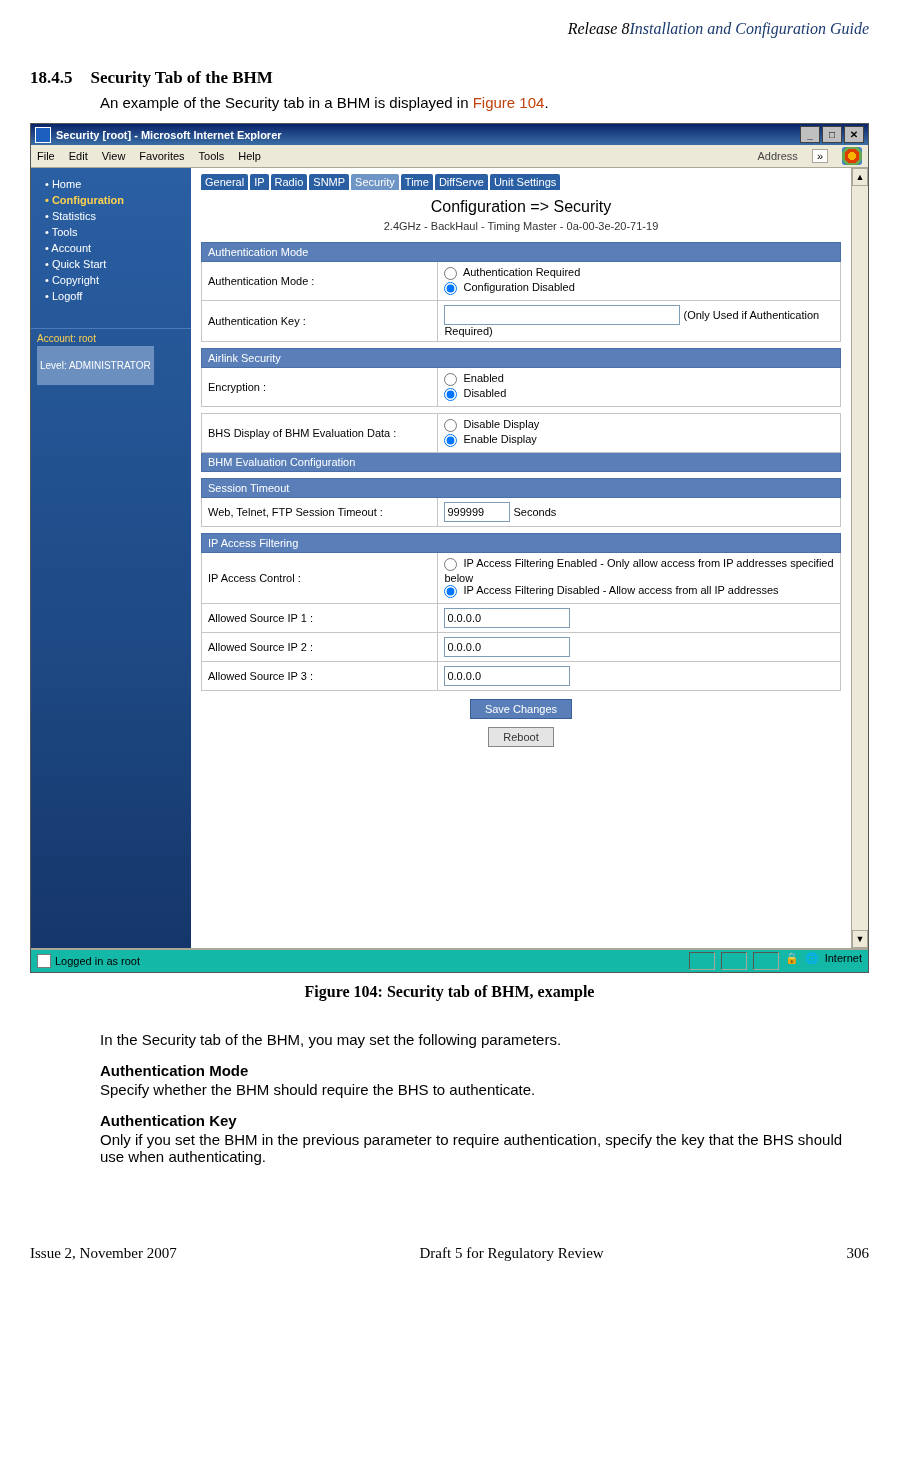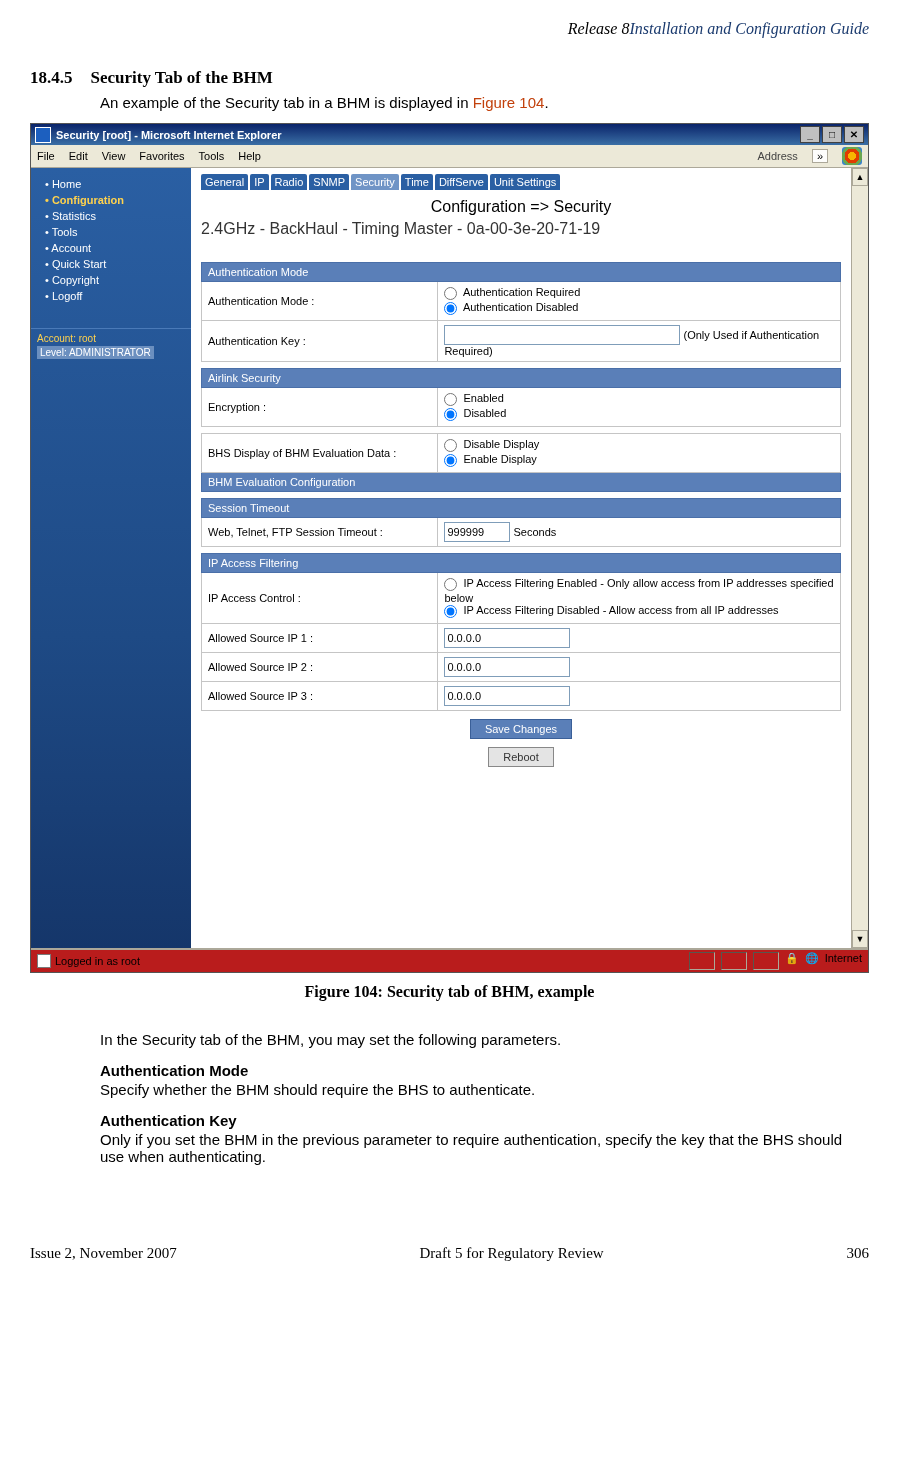--- a/index.html
+++ b/index.html
@@ -124,21 +124,21 @@
   .sidebar li::before { content: "• "; }
   .sidebar li.sel { color: #ffd24d; font-weight: bold; }
   .account-box {
     margin-top: 24px;
     padding: 4px 6px;
     font-size: 10px;
     color: #ffd24d;
     border-top: 1px solid #4a7ab8;
   }
   .account-box .lvl {
-    background:#6b8fbf; color:#fff; padding:1px 3px; display:inline-block; margin-top:2px;
+    background:#6b8fbf; color:#fff; padding:14px 3px; display:inline-block; margin-top:2px;
   }
 
   .main {
     flex: 1;
     padding: 6px 10px 18px 10px;
     position: relative;
   }
   .right-scroll {
     width: 16px;
     background: #ece9d8;
@@ -161,23 +161,24 @@
   }
   .tab.sel { background: #6f94c6; }
 
   .page-title {
     text-align: center;
     font-size: 16px;
     font-family: Arial, sans-serif;
     margin: 6px 0 4px 0;
   }
   .page-sub {
-    font-size: 16px;
+    text-align: center;
+    font-size: 11px;
     color: #333;
-    margin-bottom: 24px;
+    margin-bottom: 10px;
   }
 
   table.panel {
     width: 100%;
     border-collapse: collapse;
     margin-bottom: 6px;
     font-size: 11px;
   }
   table.panel th {
     background: #5a7fb8;
@@ -209,21 +210,21 @@
     font-size: 11px;
     cursor: pointer;
   }
   .btn.grey {
     background:#e4e4e4; color:#333; border:1px solid #888;
   }
   .btn-row { text-align:center; margin-top: 8px; }
 
   .statusbar {
     display:flex; align-items:center;
-    background:#b91c1c;
+    background:#14b8a6;
     border-top:1px solid #aca899;
     padding: 2px 6px;
     font-size:11px;
   }
   .statusbar .right { margin-left:auto; display:flex; gap:6px; }
   .statusbar .box {
     width: 24px; height: 16px; border:1px inset #aca899;
   }
   .lock-icon::before { content:"🔒"; font-size:11px; }
   .net-icon::before { content:"🌐"; font-size:11px; }
@@ -306,21 +307,21 @@
 
       <table class="panel">
         <tbody>
             <tr>
               <th colspan="2">Authentication Mode</th>
             </tr>
         <tr>
           <td>Authentication Mode :</td>
           <td>
             <label class="radio-row"><input type="radio" name="authmode" style=""> <span>Authentication Required</span></label>
-            <label class="radio-row"><input type="radio" name="authmode" checked="" style=""> <span>Authentication Disabled</span></label>
+            <label class="radio-row"><input type="radio" name="authmode" checked="" style=""> <span>Configuration Disabled</span></label>
           </td>
         </tr>
         <tr>
           <td>Authentication Key :</td>
           <td>
             <input type="text" style="width: 230px;" value="">
             <span>(Only Used if Authentication Required)</span>
           </td>
         </tr>
       </tbody>

